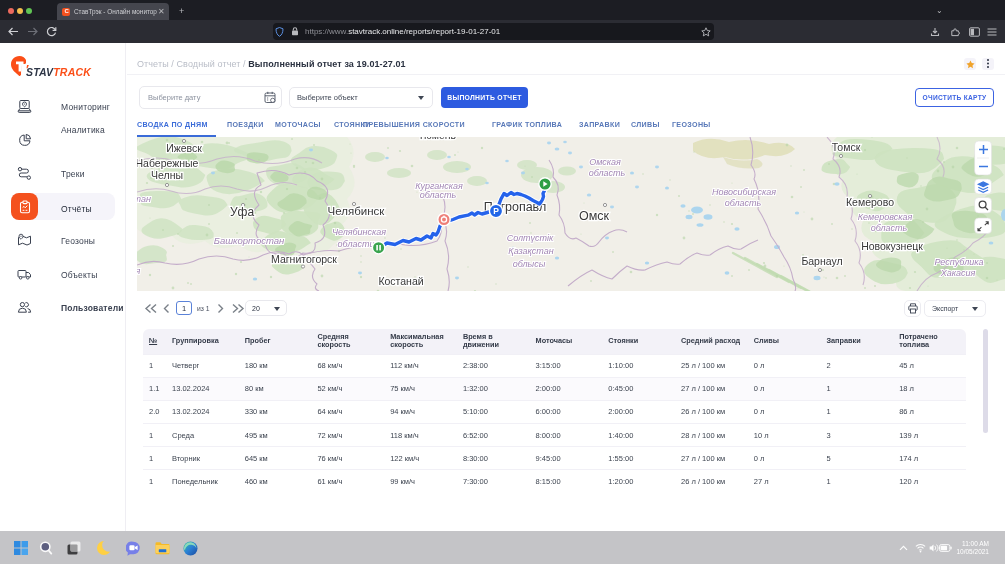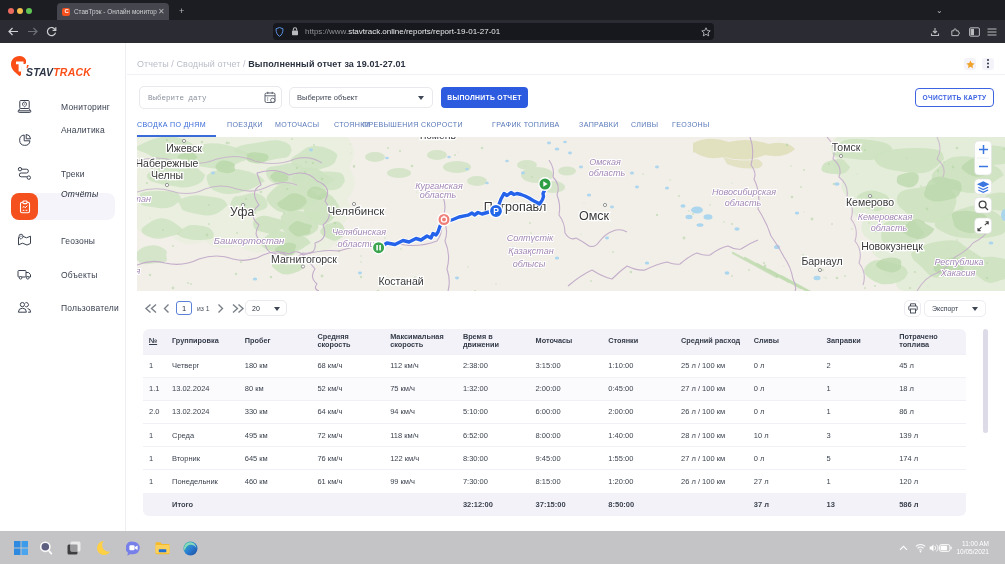--- a/index.html
+++ b/index.html
@@ -81,24 +81,24 @@
     <rect x="2.5" y="2.2" width="9" height="10.5" rx="1.5" fill="none" stroke="#fff" stroke-width="1.1"></rect>
     <rect x="5" y="1" width="4" height="2.6" rx="0.8" fill="#f4511e" stroke="#fff" stroke-width="1.1"></rect>
     <path d="M4.6 7.6 L6 6.4 7.2 7.8 9.3 5.6" stroke="#fff" stroke-width="1" fill="none"></path>
     <path d="M4.6 10.3 H6.4 M7.6 10.3 H9.4" stroke="#fff" stroke-width="1" fill="none"></path>
   </svg>
 
   <style>.mi{position:absolute;left:47px;font-size:8.5px;line-height:10px;color:#3a4150;letter-spacing:0.2px;margin-left:14px;}</style>
   <div class="mi" style="top:59px;">Мониторинг</div>
   <div class="mi" style="top:82px;">Аналитика</div>
   <div class="mi" style="top:126px;">Треки</div>
-  <div class="mi" style="top:146px;color:#232a38;font-style:italic;">Отчёты</div>
+  <div class="mi" style="top:161px;color:#232a38;">Отчёты</div>
   <div class="mi" style="top:193px;">Геозоны</div>
   <div class="mi" style="top:226.5px;">Объекты</div>
-  <div class="mi" style="top:260px;">Пользователи</div>
+  <div class="mi" style="top:260px;font-weight:bold;">Пользователи</div>
 
   <svg class="abs" style="left:17px;top:56px;" width="15" height="15" viewBox="0 0 15 15">
     <rect x="2.8" y="1.5" width="9.4" height="8" rx="1" fill="none" stroke="#3a4150" stroke-width="1"></rect>
     <path d="M1.2 11.8 h12.6 v0.6 a1 1 0 0 1 -1 1 h-10.6 a1 1 0 0 1 -1 -1 Z" fill="none" stroke="#3a4150" stroke-width="1"></path>
     <path d="M2.8 9.5 L1.6 11.8 M12.2 9.5 L13.4 11.8" stroke="#3a4150" stroke-width="1"></path>
     <path d="M7.5 3 a2 2 0 0 1 2 2 c0 1.2 -1.2 2.2 -2 3 c-0.8 -0.8 -2 -1.8 -2 -3 a2 2 0 0 1 2 -2 Z" fill="none" stroke="#3a4150" stroke-width="0.9"></path>
     <circle cx="7.5" cy="5" r="0.6" fill="#3a4150"></circle>
   </svg>
 
   <svg class="abs" style="left:18px;top:90px;" width="14" height="14" viewBox="0 0 14 14">
@@ -136,34 +136,34 @@
   <div class="abs" style="left:964px;top:15px;width:12px;height:12px;background:#f4f3f9;border-radius:3px;"></div>
   <svg class="abs" style="left:965.5px;top:16.5px;" width="9" height="9" viewBox="0 0 10 10">
       <path d="M5 0.5 L6.4 3.4 9.5 3.8 7.2 6 7.8 9.2 5 7.6 2.2 9.2 2.8 6 0.5 3.8 3.6 3.4 Z" fill="#f0a32a"></path>
     </svg>
   <div class="abs" style="left:982px;top:15px;width:12px;height:12px;background:#f4f3f9;border-radius:3px;"></div>
   <div class="abs" style="left:987px;top:15.5px;width:2px;height:2px;background:#2a3140;border-radius:50%;box-shadow:0 3.5px 0 #2a3140, 0 7px 0 #2a3140;"></div>
 
   <div class="abs" style="left:127px;top:31px;width:878px;height:1px;background:#f1f1f5;"></div>
 
   <div class="abs" style="left:139px;top:43px;width:143px;height:23px;border:1px solid #e8e8ed;border-radius:5px;"></div>
-  <div class="abs" style="left:148px;top:51px;font-size:7.5px;line-height:8px;color:#8b919e;font-family:Liberation Mono, monospace;">Выберите дату</div>
+  <div class="abs" style="left:148px;top:51px;font-size:7.5px;line-height:8px;color:#8b919e;">Выберите дату</div>
   <svg class="abs" style="left:264px;top:48px;" width="12" height="13" viewBox="0 0 12 13">
     <rect x="1" y="2" width="10" height="9.5" rx="1.5" fill="none" stroke="#4a5160" stroke-width="0.9"></rect>
     <path d="M1 4.8 H11 M3.8 0.8 V3 M8.2 0.8 V3" stroke="#4a5160" stroke-width="0.9" fill="none"></path>
     <circle cx="8.7" cy="9.3" r="2.1" fill="#fff" stroke="#4a5160" stroke-width="0.8"></circle>
     <path d="M3 7 h1.2 M3 9 h1.2" stroke="#4a5160" stroke-width="0.8"></path>
   </svg>
   <div class="abs" style="left:289px;top:44px;width:144px;height:21px;border:1px solid #e8e8ed;border-radius:5px;"></div>
   <div class="abs" style="left:297px;top:51px;font-size:7.5px;line-height:8px;color:#3f4654;">Выберите объект</div>
   <div class="abs" style="left:418px;top:53px;width:0;height:0;border-left:3px solid transparent;border-right:3px solid transparent;border-top:4px solid #3f4654;"></div>
   <div class="abs" style="left:441px;top:44px;width:87px;height:21px;background:#2d5be0;border-radius:4px;color:#fff;font-size:6.8px;font-weight:bold;letter-spacing:0.3px;text-align:center;line-height:21px;">ВЫПОЛНИТЬ ОТЧЕТ</div>
   <div class="abs" style="left:915px;top:45px;width:79px;height:19px;border:1px solid #3c63e2;border-radius:4px;color:#3c63e2;font-size:6.6px;font-weight:bold;letter-spacing:0.3px;text-align:center;line-height:17px;">ОЧИСТИТЬ КАРТУ</div>
 
-  <style>.tab{position:absolute;top:78px;font-size:7.1px;font-weight:normal;letter-spacing:0.35px;line-height:9px;color:#5878b8;white-space:nowrap;}</style>
+  <style>.tab{position:absolute;top:78px;font-size:7.1px;font-weight:bold;letter-spacing:0.35px;line-height:9px;color:#5878b8;white-space:nowrap;}</style>
   <div class="tab" style="left:137px;color:#3a6bd8;">СВОДКА ПО ДНЯМ</div>
   <div class="abs" style="left:137px;top:92px;width:79px;height:2px;background:#3a6bd8;"></div>
   <div class="tab" style="left:227px;text-align:right;">ПОЕЗДКИ</div>
   <div class="tab" style="left:275px;">МОТОЧАСЫ</div>
   <div class="tab" style="left:334px;">СТОЯНКИ</div>
   <div class="tab" style="left:363px;">ПРЕВЫШЕНИЯ СКОРОСТИ</div>
   <div class="tab" style="left:492px;">ГРАФИК ТОПЛИВА</div>
   <div class="tab" style="left:579px;">ЗАПРАВКИ</div>
   <div class="tab" style="left:631px;">СЛИВЫ</div>
   <div class="tab" style="left:672px;">ГЕОЗОНЫ</div>
@@ -671,34 +671,20 @@
             <td>61 км/ч</td>
             <td>99 км/ч</td>
             <td>7:30:00</td>
             <td>8:15:00</td>
             <td>1:20:00</td>
             <td>26 л / 100 км</td>
             <td>27 л</td>
             <td>1</td>
             <td>120 л</td>
           </tr>
-    <tr class="total">
-            <td></td>
-            <td>Итого</td>
-            <td></td>
-            <td></td>
-            <td></td>
-            <td>32:12:00</td>
-            <td>37:15:00</td>
-            <td>8:50:00</td>
-            <td></td>
-            <td>37 л</td>
-            <td>13</td>
-            <td>586 л</td>
-          </tr>
   </tbody>
       </table>
   </div>
 
   <div class="abs" style="left:983px;top:286px;width:5px;height:104px;background:#dddbe8;border-radius:3px;"></div>
 </div>
 
 <div class="abs" style="left:0;top:531px;width:1005px;height:33px;background:#c4c4c7;">
 
   <svg class="abs" style="left:14px;top:10px;" width="14" height="14" viewBox="0 0 14 14">

